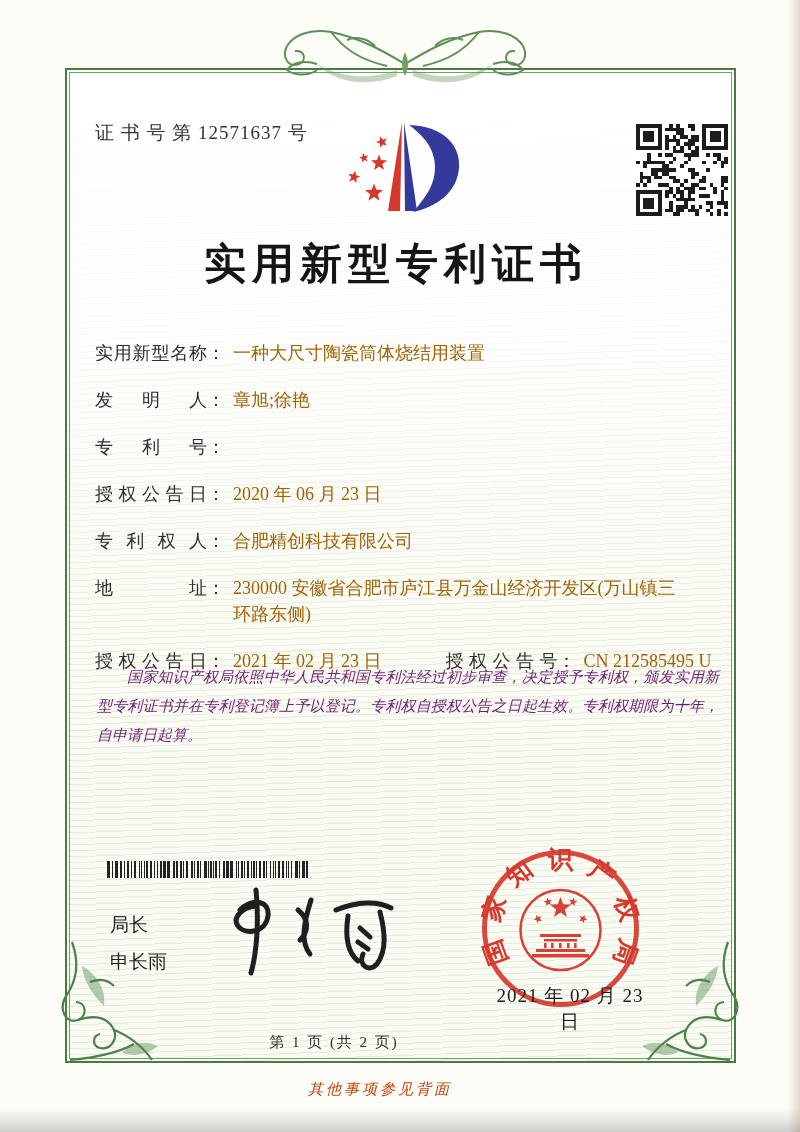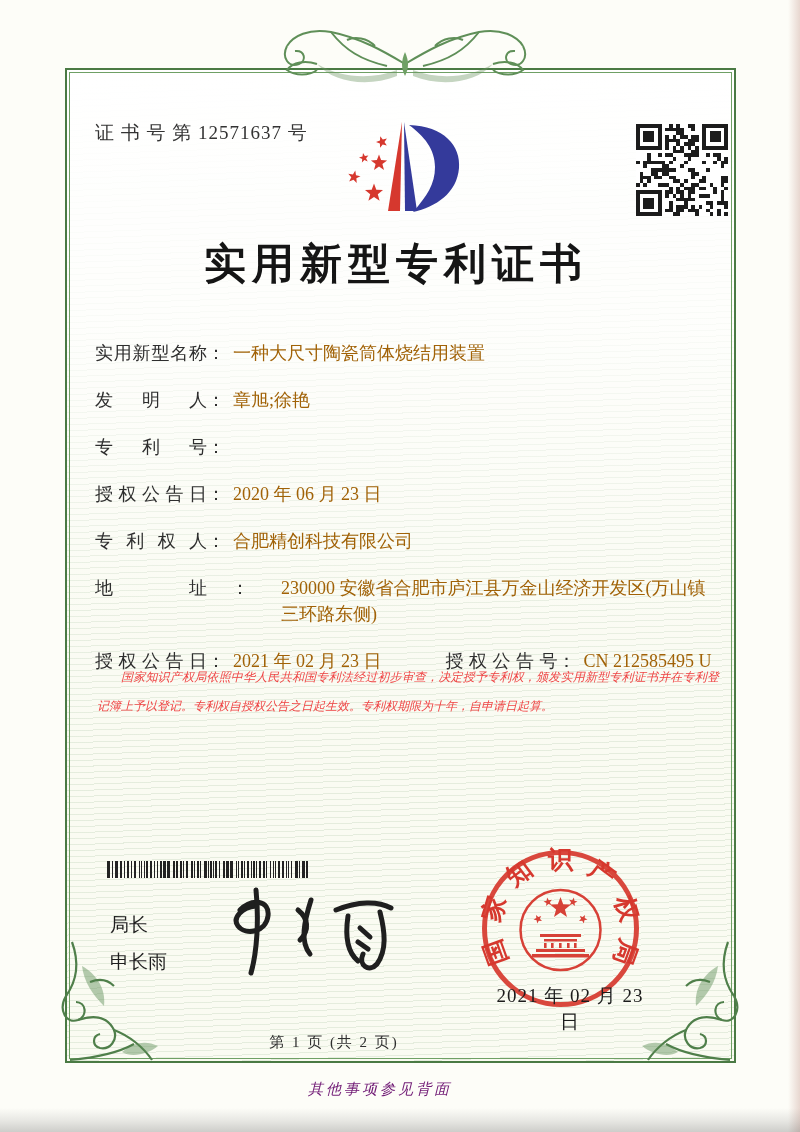--- a/index.html
+++ b/index.html
@@ -17,39 +17,39 @@
   .orn-top{left:265px;top:24px;}
   .orn-bl{left:56px;top:938px;}
   .orn-br{left:634px;top:938px;transform:scaleX(-1);}
   .certno{position:absolute;left:95px;top:120px;font-size:19px;letter-spacing:1px;color:#333;}
   .logo{position:absolute;left:330px;top:116px;}
   .qr{position:absolute;left:636px;top:124px;}
   .title{position:absolute;left:0;top:236px;width:792px;margin:0;text-align:center;
     font-size:42px;font-weight:700;letter-spacing:6px;color:#151515;}
   .fields{position:absolute;left:95px;top:340px;width:625px;font-size:18px;}
   .frow{display:flex;align-items:flex-start;line-height:26px;margin-bottom:21px;}
-  .frow.addr{gap:24px;}
+  .frow.addr{}
   .flabel{display:inline-block;width:112px;text-align:justify;text-align-last:justify;
     color:#2e2e2e;flex:none;}
   .fcolon{flex:none;margin-right:8px;color:#2e2e2e;}
   .fvalue{max-width:452px;color:#a16207;}
   .fpair2{display:flex;margin-left:64px;align-items:center;}
-  .paras{position:absolute;left:97px;top:663px;width:622px;font-size:12px;
-    line-height:29px;font-style:italic;color:#ef4444;}
+  .paras{position:absolute;left:97px;top:663px;width:622px;font-size:15px;
+    line-height:29px;font-style:italic;color:#701a75;}
   .paras p{margin:0;text-indent:2em;text-align:justify;}
   .barcode{position:absolute;left:107px;top:861px;}
   .officer{position:absolute;left:110px;top:906px;font-size:19px;line-height:37px;color:#1e1e1e;}
   .sig{position:absolute;left:212px;top:876px;}
   .seal{position:absolute;left:478px;top:846px;}
   .sealdate{position:absolute;left:485px;top:983px;width:170px;text-align:center;
     font-size:19px;letter-spacing:1px;color:#1c1c1c;}
   .pageinfo{position:absolute;left:0;top:1033px;width:668px;text-align:center;
     font-size:15px;letter-spacing:2px;color:#2e2e2e;}
   .backnote{position:absolute;left:0;top:1080px;width:760px;text-align:center;
-    font-size:15px;letter-spacing:3px;font-style:italic;color:#701a75;}
+    font-size:15px;letter-spacing:3px;font-style:italic;color:#c2410c;}
   .edge{position:absolute;pointer-events:none;}
   .edge-r{left:788px;top:0;width:12px;height:1132px;
     background:linear-gradient(90deg,rgba(0,0,0,0),rgba(205,168,158,.45));}
   .edge-b{left:0;top:1108px;width:800px;height:24px;
     background:linear-gradient(180deg,rgba(0,0,0,0),rgba(110,110,110,.16) 55%,rgba(95,95,95,.3));}
 </style>
 </head>
 <body>
 
 <div class="sheet">

